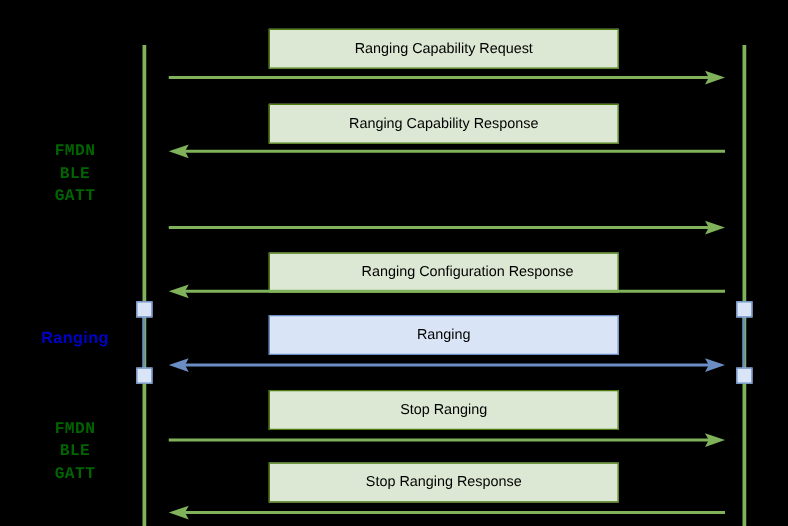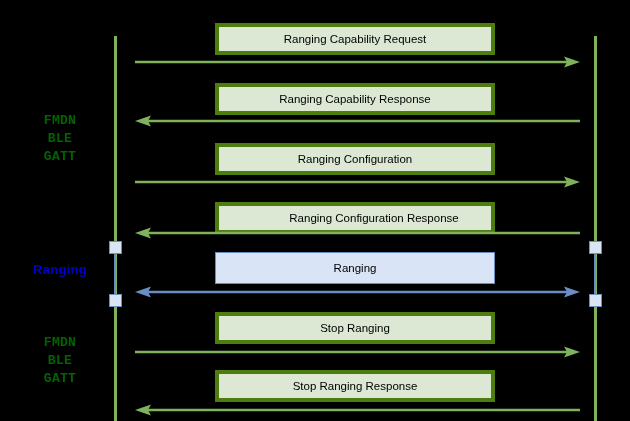--- a/index.html
+++ b/index.html
@@ -38,21 +38,21 @@
     position: absolute;
     box-sizing: border-box;
     display: flex;
     align-items: center;
     justify-content: center;
     font-size: 11.5px;
     color: #000000;
   }
   .msg-box.green {
     background: #dce8d4;
-    border: 4px solid #4d7c0f;
+    border: 1px solid #4d7c0f;
   }
   .msg-box.blue {
     background: #d9e5f7;
     border: 1px solid #6a8ec4;
   }
   
   .arrow-wrap {
     position: absolute;
     height: 14px;
   }
@@ -99,21 +99,20 @@
   </div>
 
   <div class="msg-box green" style="left:215px; top:83px; width:280px; height:32px;">Ranging Capability Response</div>
   <div class="arrow-wrap" style="left:135px; top:114px; width:445px;">
     <svg width="445" height="14" viewBox="0 0 445 14">
       <line x1="10" y1="7" x2="445" y2="7" stroke="#7fb25a" stroke-width="2.4"></line>
       <polygon points="0,7 16,1.5 13,7 16,12.5" fill="#7fb25a"></polygon>
     </svg>
   </div>
 
-  <div class="msg-box green" style="left:215px; top:143px; width:280px; height:32px;">Ranging Configuration</div>
   <div class="arrow-wrap" style="left:135px; top:175px; width:445px;">
     <svg width="445" height="14" viewBox="0 0 445 14">
       <line x1="0" y1="7" x2="435" y2="7" stroke="#7fb25a" stroke-width="2.4"></line>
       <polygon points="445,7 429,1.5 432,7 429,12.5" fill="#7fb25a"></polygon>
     </svg>
   </div>
 
   <div class="msg-box green" style="left:215px; top:202px; width:280px; height:32px;padding-left:38px;">Ranging Configuration Response</div>
   <div class="arrow-wrap" style="left:135px; top:226px; width:445px;">
     <svg width="445" height="14" viewBox="0 0 445 14">

